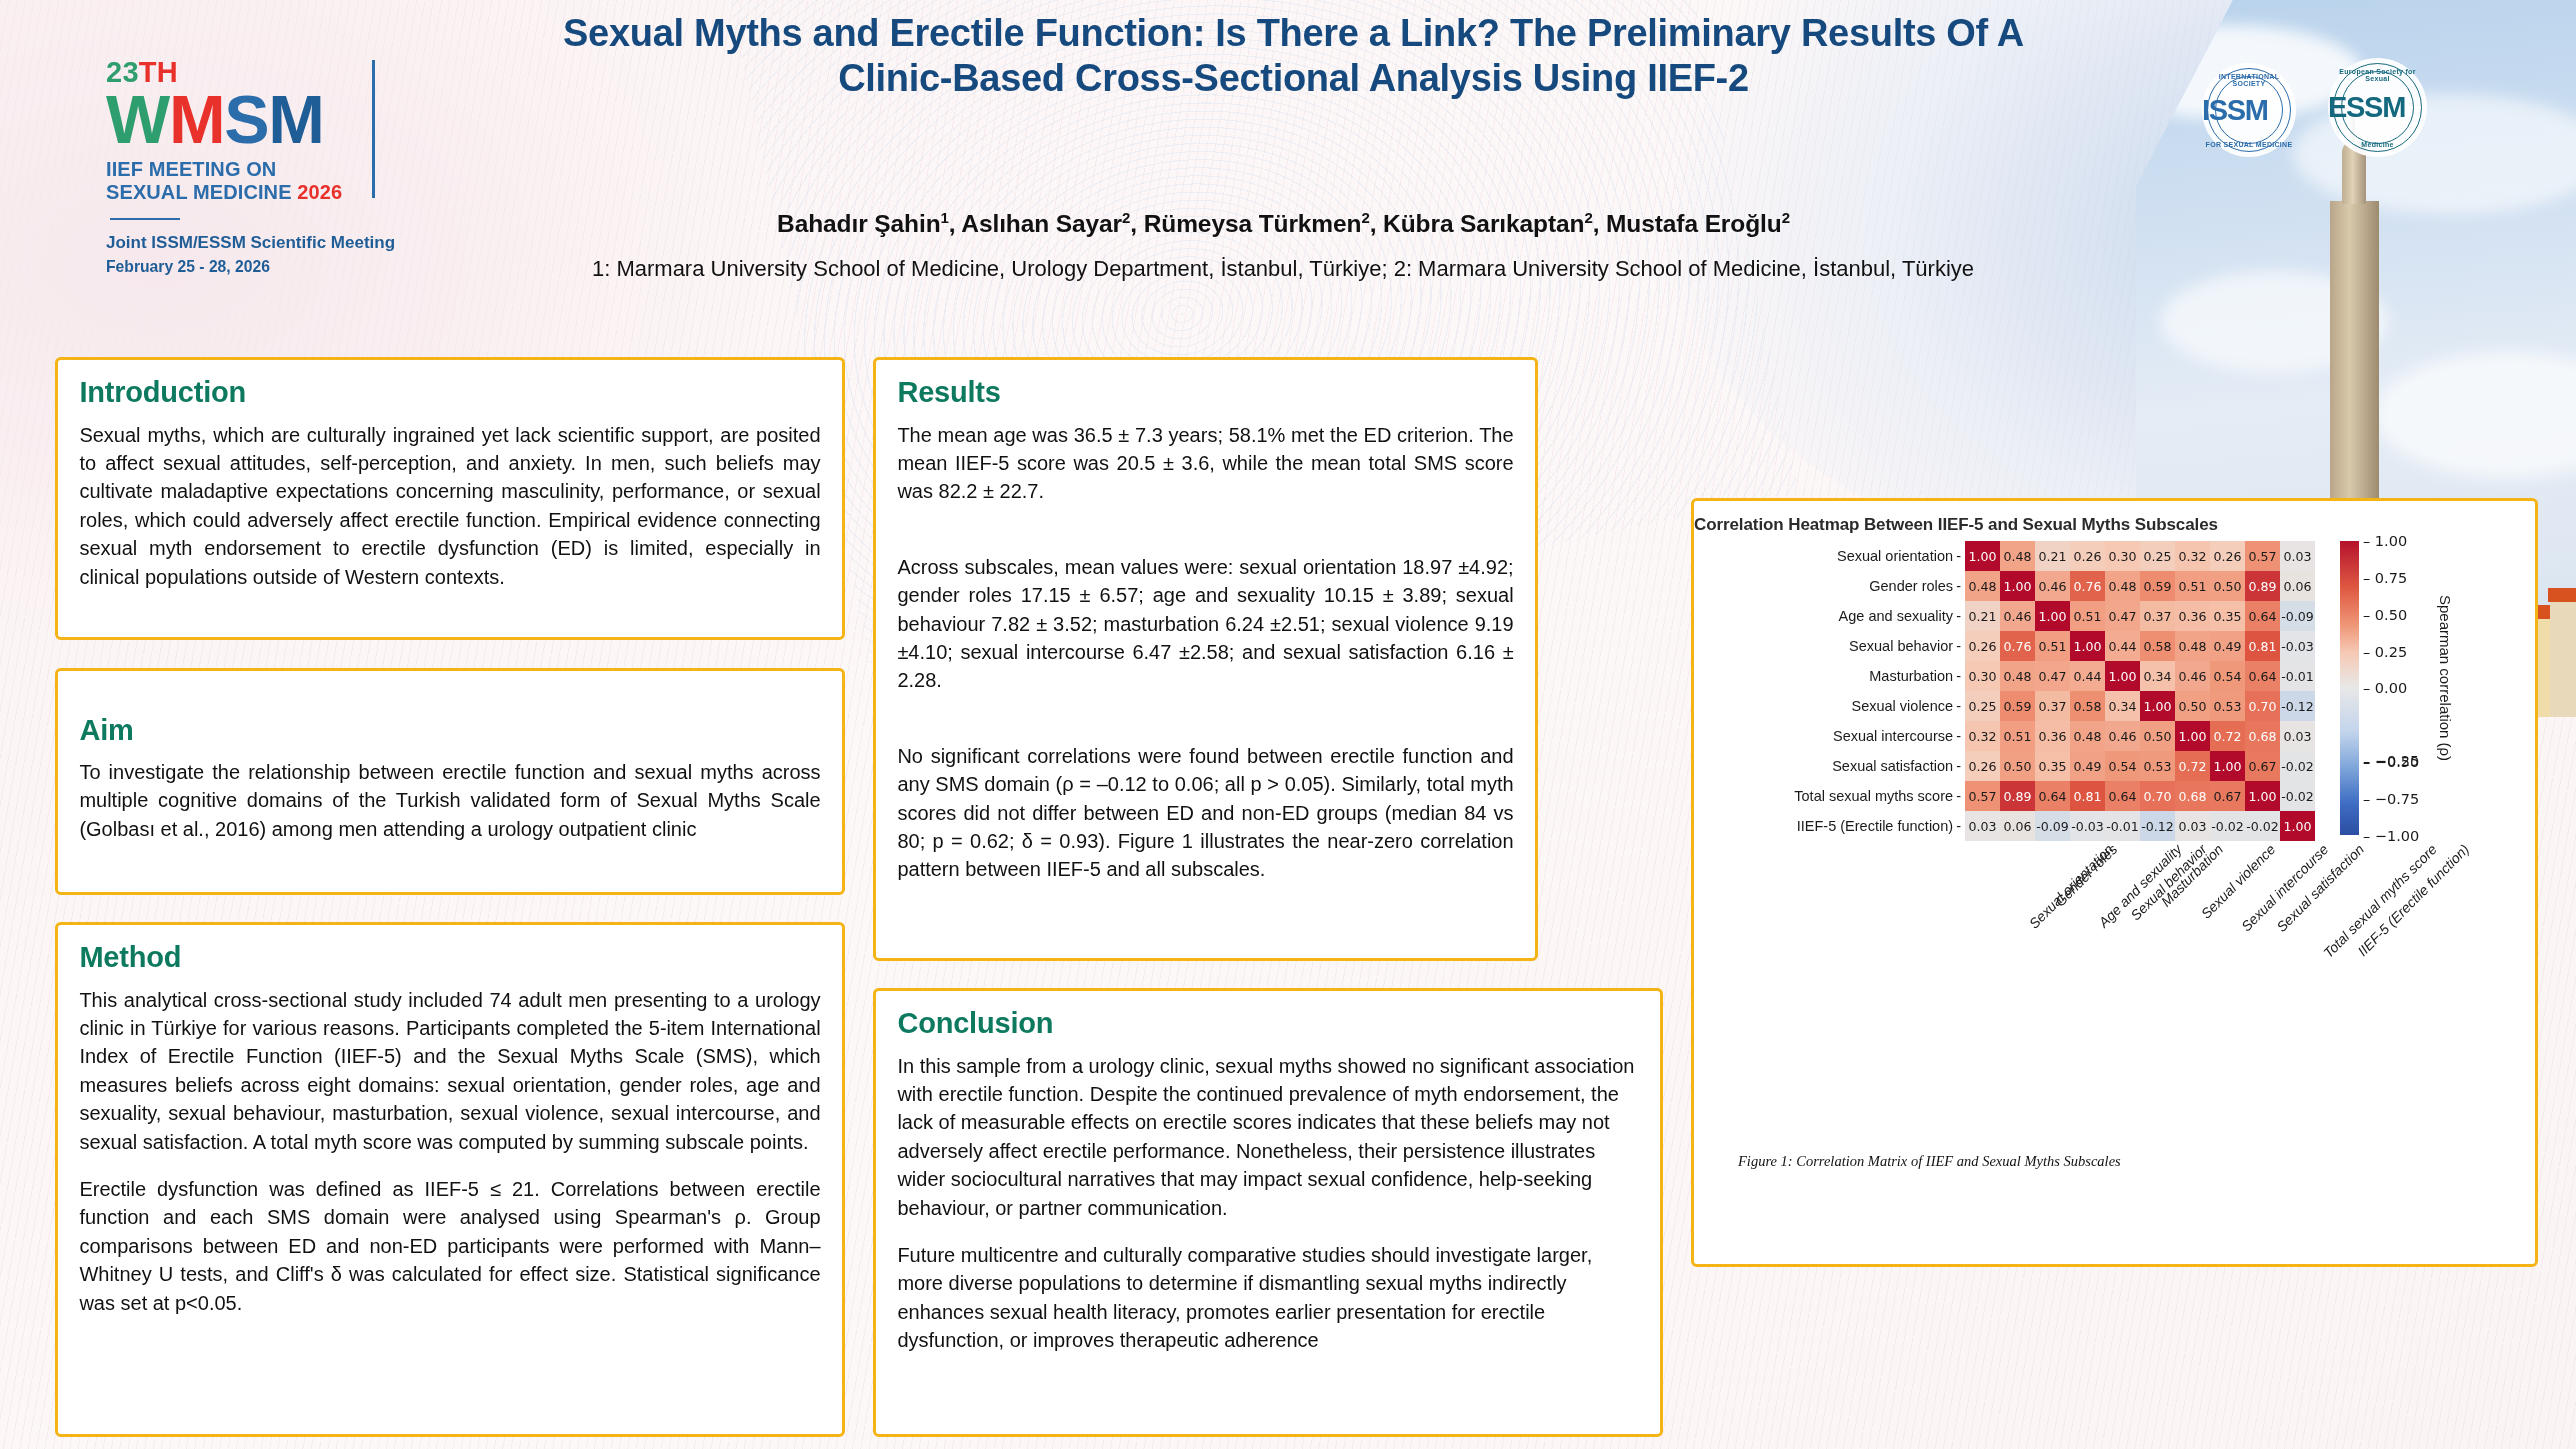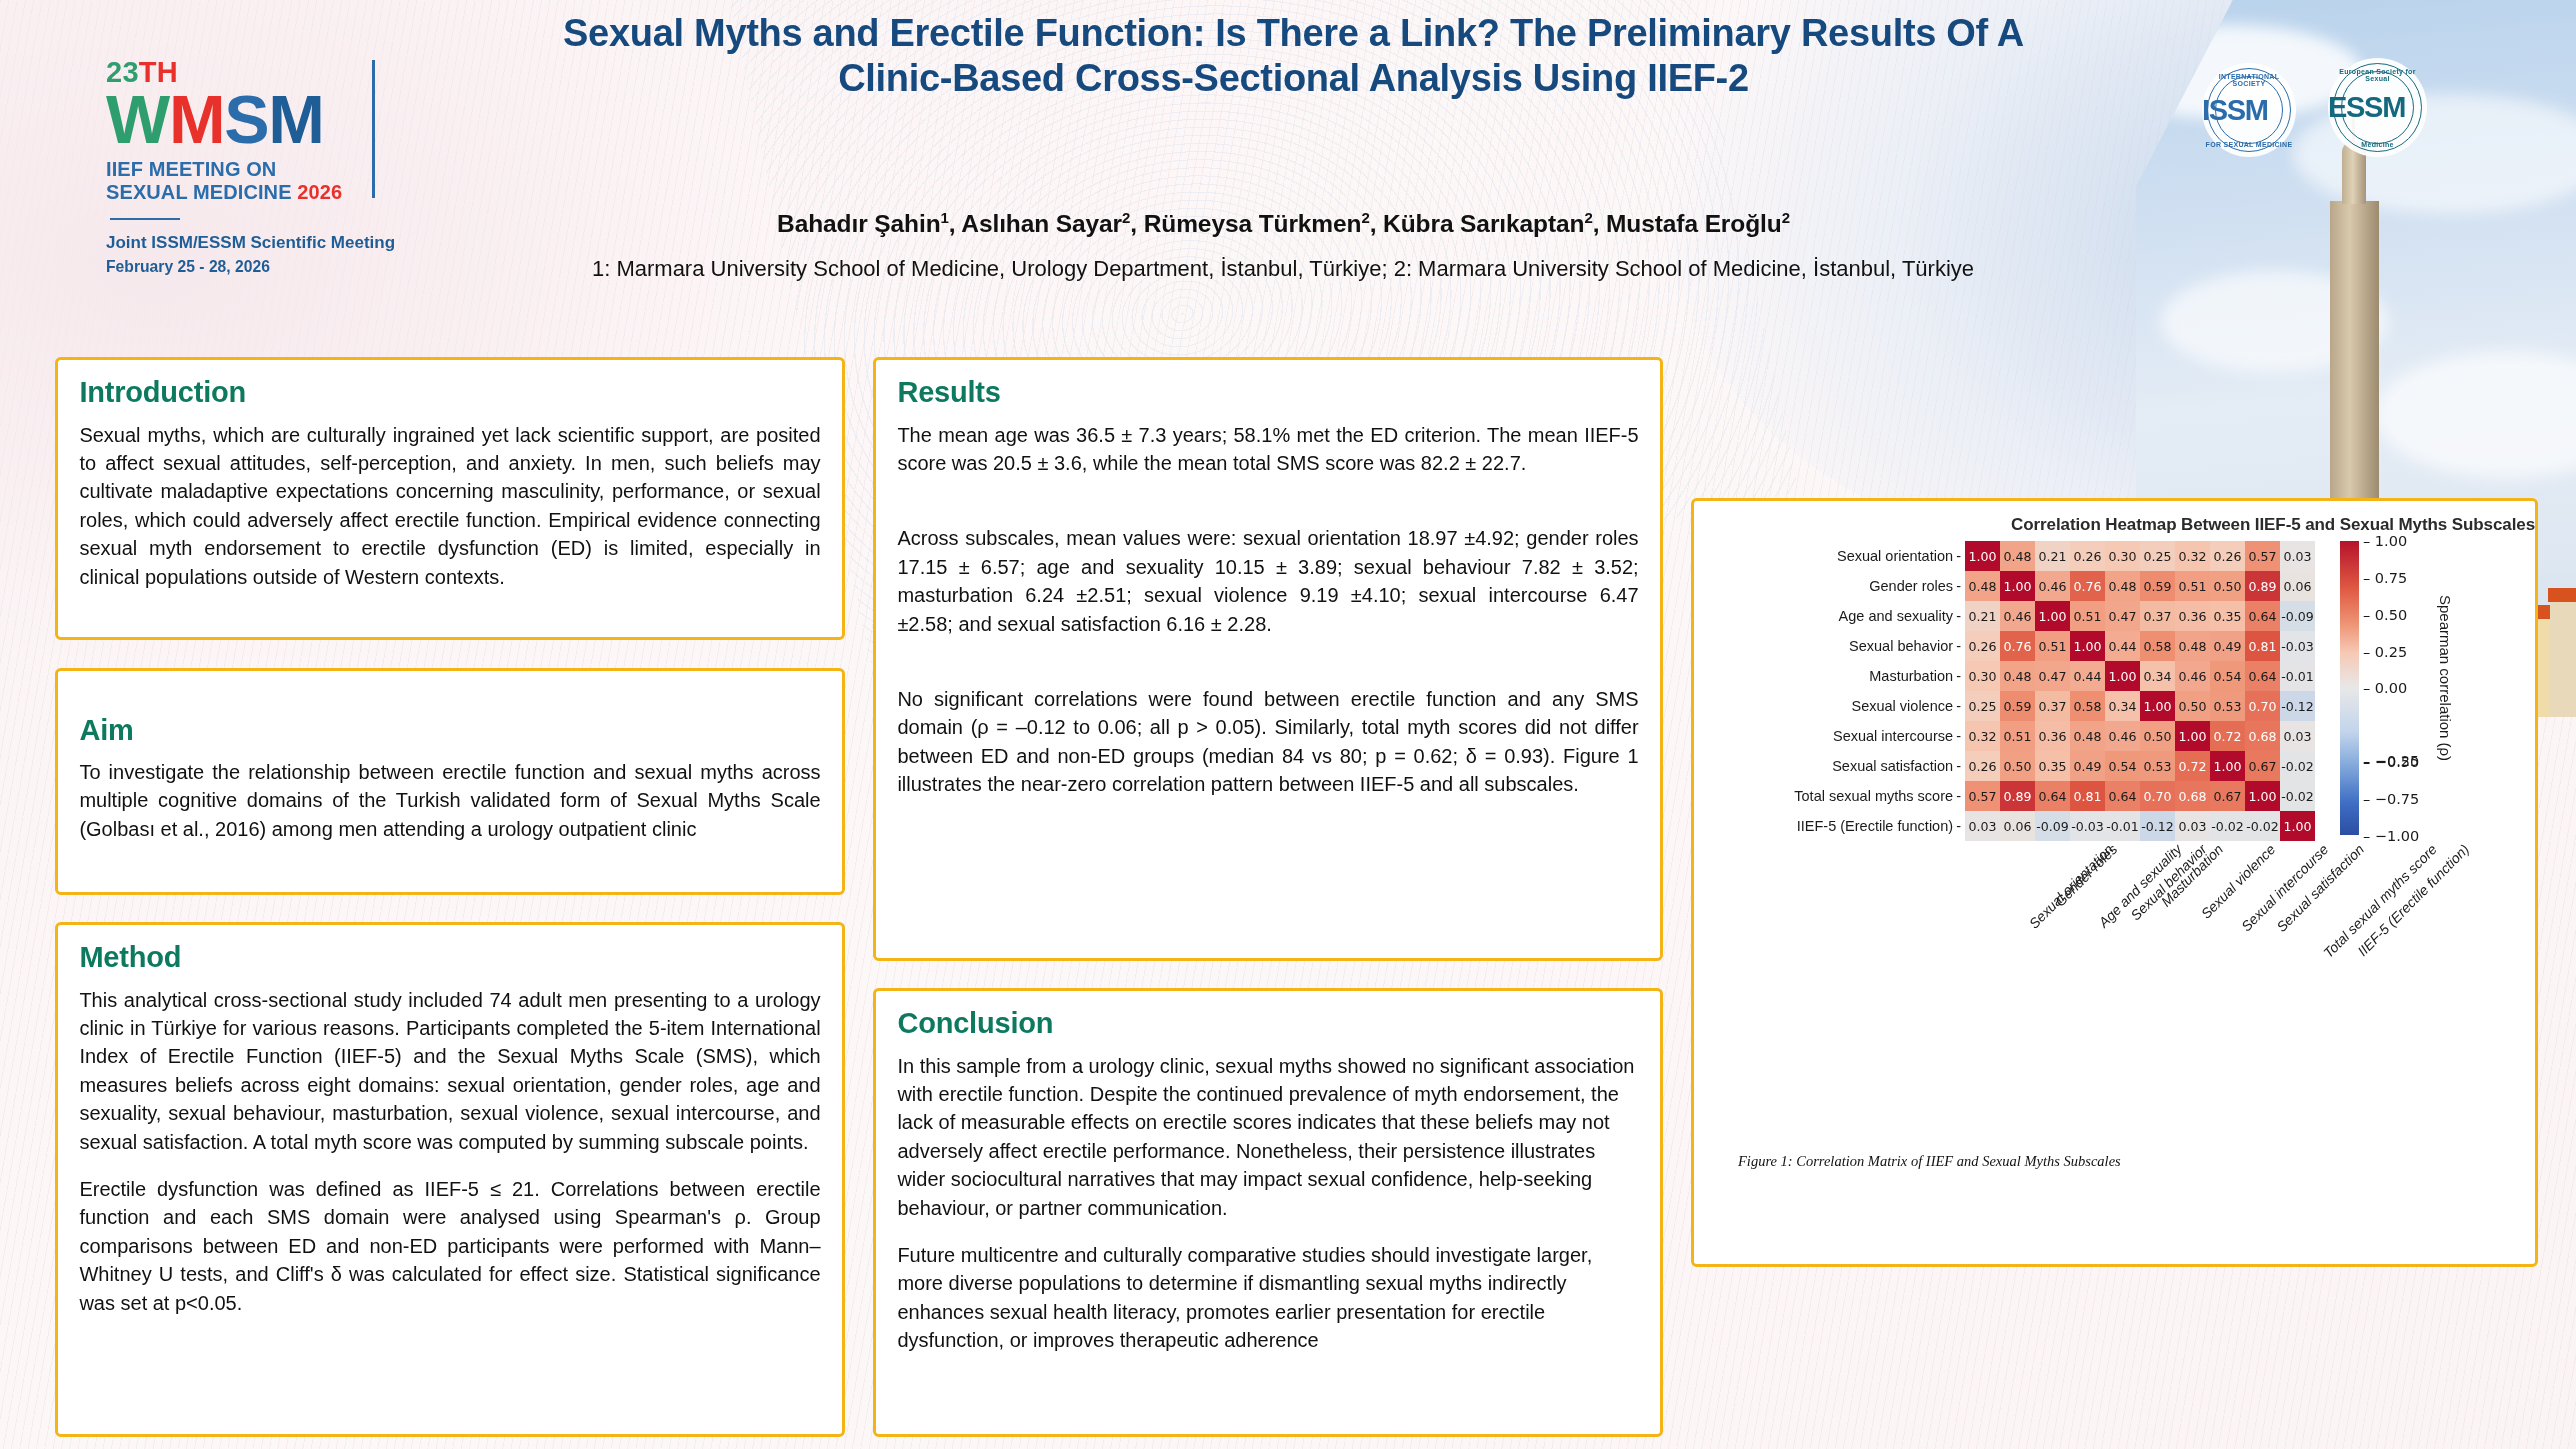--- a/index.html
+++ b/index.html
@@ -108,31 +108,31 @@
     padding: 16.4px 21.4px 19px 21.4px;
   }
   .card h2 { color:#0d7a5f; font-size: 29px; font-weight:800; margin-bottom: 11.3px; letter-spacing:-0.2px;}
   .card p  { font-size: 20px; line-height: 1.42; color:#111; text-align: justify; }
   .card p + p { margin-top: 19px; }
   .card p.nojust { text-align:left; }
 
   #card-intro      { left: 55px;  top: 357px;  width: 790px; height: 283px; }
   #card-aim        { left: 55px;  top: 668px; width: 790px; height: 227px; }
   #card-method     { left: 55px;  top: 922px; width: 790px; height: 515px; }
-  #card-results    { left: 873px;top: 357px;  width: 790px; height: 604px; }
+  #card-results    { left: 873px;top: 357px;  width: 665px; height: 604px; }
   #card-conclusion { left: 873px;top: 988px; width: 790px; height: 449px; }
   #card-figure     { left: 1691px;top: 498px;  width: 847px; height: 769px; padding: 0; }
 
   #card-aim h2 { margin-top: 26.4px; }
   #card-results p.gap1 { margin-top: 47px; }
 
   
   .fig-wrap { position:relative; width:100%; height:100%; }
   .fig-title {
-    position:absolute; left:0; right:0; top: 14px; text-align:right;
+    position:absolute; left:0; right:0; top: 14px; text-align:left;
     font-size: 17px; font-weight: 800; color:#2b2b2b; letter-spacing:-0.1px;
   }
   .hm {
     position:absolute; left: 271px; top: 40px;
     display:grid; grid-template-columns: repeat(10, 35px); grid-auto-rows: 30px;
   }
   .hm div {
     display:flex; align-items:center; justify-content:center;
     font-size: 12.6px; font-family: "DejaVu Sans", sans-serif;
   }

